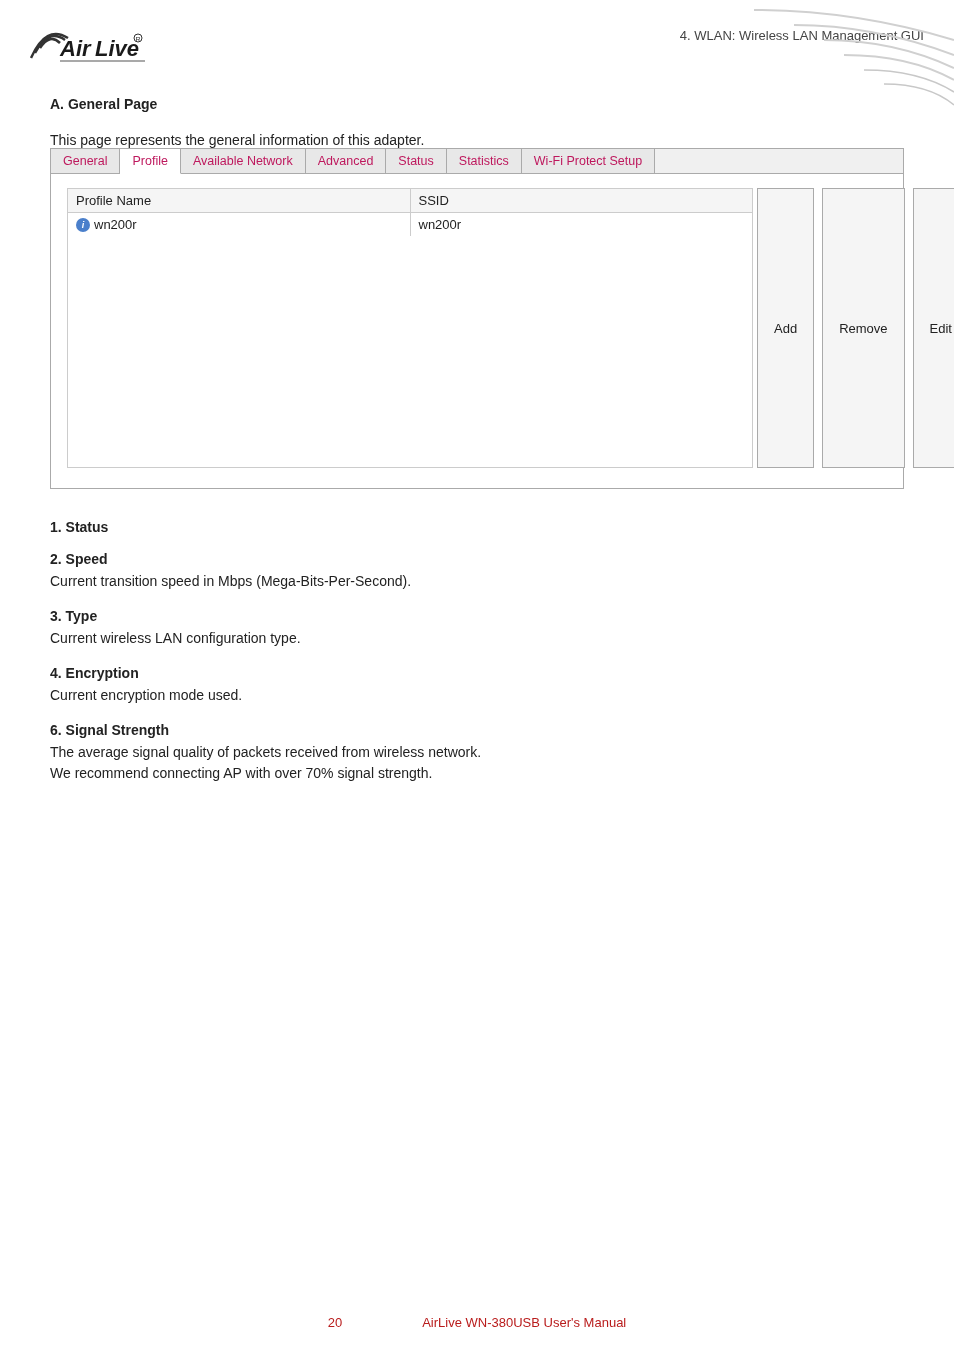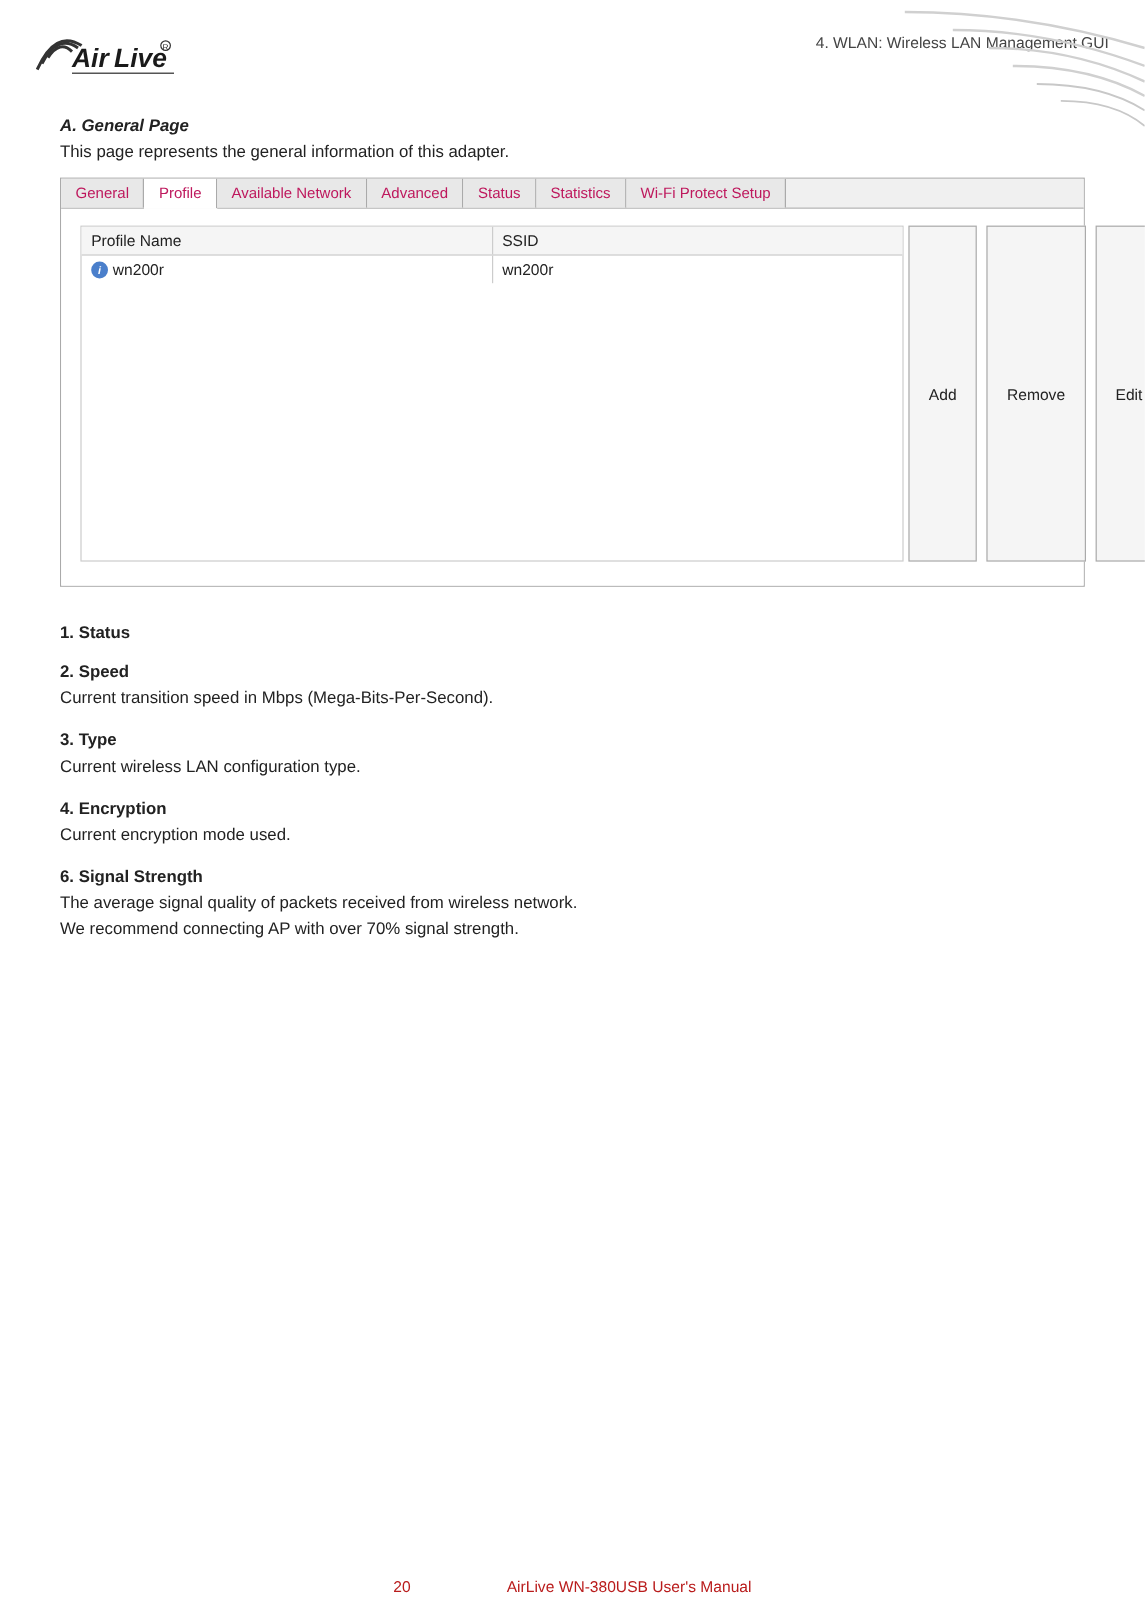--- a/index.html
+++ b/index.html
@@ -33,27 +33,25 @@
 
     
     .main-content {
       padding: 10px 50px 20px 50px;
     }
 
     
     .section-heading {
       font-weight: bold;
       font-size: 14px;
-      margin-bottom: 6px;
+      margin-bottom: 20px;
       margin-top: 10px;
-      font-style: italic;
     }
     .section-description {
       font-size: 14px;
-      margin-bottom: 14px;
     }
 
     
     .tab-panel {
       border: 1px solid #aaa;
       margin-bottom: 30px;
     }
     .tab-bar {
       display: flex;
       background: #f0f0f0;

